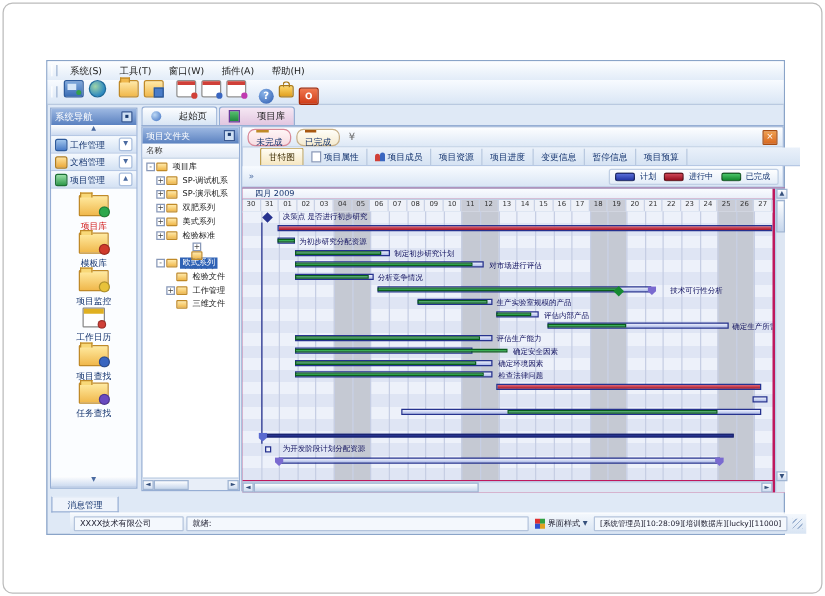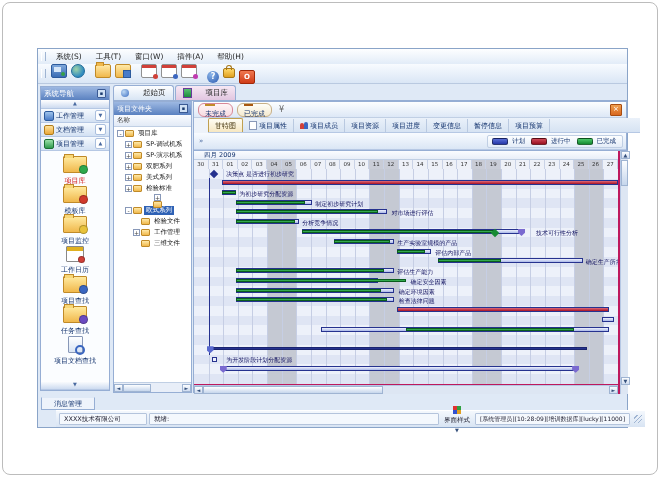--- a/index.html
+++ b/index.html
@@ -172,21 +172,21 @@
   .g-vscroll .dn{position:absolute;bottom:9px;left:0;right:0;}
   .g-vscroll .th{position:absolute;top:9px;left:0;right:0;height:26px;}
   .g-hscroll{position:absolute;left:0;bottom:0;width:424px;height:9px;background:#dde6f3;border-top:1px solid #b6c8e4;
              display:flex;align-items:center;box-sizing:border-box;}
 
   
   .statusbar{position:absolute;left:18px;bottom:0;width:100%;height:17px;background:linear-gradient(#f4f8fd,#d8e4f3);
              border-top:1px solid #fff;display:flex;align-items:center;gap:2px;padding:0 3px;box-sizing:border-box;}
   .st-box{height:12px;border:1px solid #b4c4dc;background:#f4f8fd;font-size:6.5px;color:#223;display:flex;
           align-items:center;padding:0 4px;box-sizing:border-box;border-radius:1px;}
-  .st-style{display:flex;align-items:center;gap:2px;font-size:6.5px;color:#223;padding:0 3px;flex-direction:column;}
+  .st-style{display:flex;align-items:center;gap:2px;font-size:6.5px;color:#223;padding:0 3px;}
   .sticon{width:8px;height:8px;display:grid;grid-template-columns:4px 4px;}
   .sticon i{display:block;width:4px;height:4px;}
   .st-grip{width:8px;height:8px;margin-left:2px;
            background:repeating-linear-gradient(135deg,transparent 0 2px,#9fb4d2 2px 3px);}
 </style>
 </head>
 <body>
 
 <div class="page">
   <div class="frame"></div>
@@ -225,21 +225,20 @@
             <span class="caret">▲</span>
           </div>
         </div>
       <div class="nav-items" id="nav-items">
           <div class="nav-item active"><span class="bigico ni-folder-green"></span><span class="nav-label">项目库</span></div>
           <div class="nav-item"><span class="bigico ni-folder-red"></span><span class="nav-label">模板库</span></div>
           <div class="nav-item"><span class="bigico ni-folder-star"></span><span class="nav-label">项目监控</span></div>
           <div class="nav-item"><span class="bigico ni-calendar"></span><span class="nav-label">工作日历</span></div>
           <div class="nav-item"><span class="bigico ni-folder-search"></span><span class="nav-label">项目查找</span></div>
           <div class="nav-item"><span class="bigico ni-folder-search2"></span><span class="nav-label">任务查找</span></div>
-          <div class="nav-item"><span class="bigico ni-doc-search"></span><span class="nav-label">项目文档查找</span></div>
         </div>
       <div class="sb-strip">▼</div>
     </div>
 
     <div class="msg-tab">消息管理</div>
 
     <div class="doc-tabs">
       <div class="doc-tab">
         <span class="dtico-home"></span>
         <span>起始页</span>

